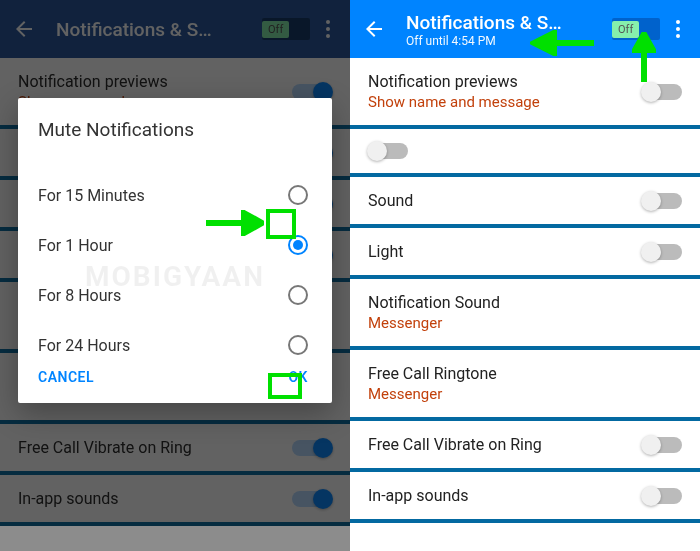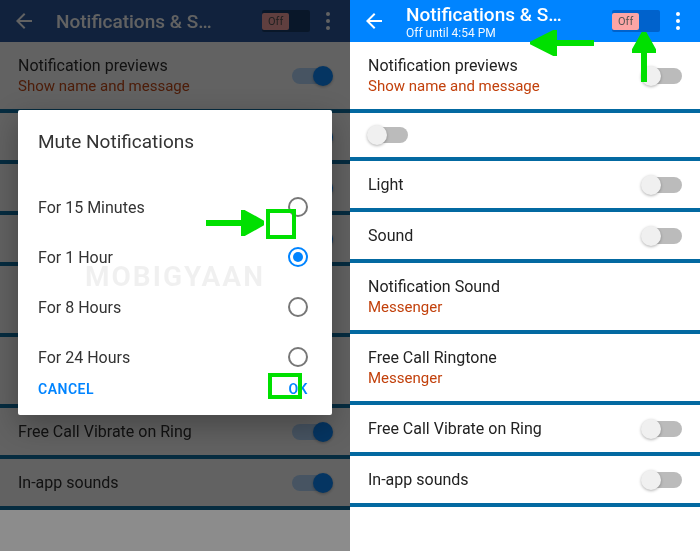--- a/index.html
+++ b/index.html
@@ -2,49 +2,49 @@
 <html><head>
 <meta charset="utf-8">
 <style>
 * { box-sizing: border-box; margin: 0; padding: 0; font-family: Roboto, -apple-system, sans-serif; }
 body { width: 700px; height: 551px; display: flex; position: relative; background: #fff; overflow: hidden; }
 
 .screen { position: relative; height: 551px; }
 .left { width: 350px; }
 .right { width: 350px; }
 
-.appbar { height: 42px; display: flex; align-items: center; padding: 0 12px; color: #fff; position: relative; }
+.appbar { height: 58px; display: flex; align-items: center; padding: 0 12px; color: #fff; position: relative; }
 .appbar.dimmed { background: #2c5aa0; }
 .appbar.bright { background: #0084ff; flex-direction: row; }
 .appbar .back-icon { width: 24px; height: 24px; flex-shrink: 0; margin-right: 20px; }
 .appbar .title-block { flex: 1; min-width: 0; display: flex; flex-direction: column; justify-content: center; }
 .appbar .title { font-size: 19px; font-weight: 500; white-space: nowrap; overflow: hidden; text-overflow: ellipsis; }
 .appbar .subtitle { font-size: 12px; opacity: 0.95; }
-.appbar .pill { background: #fca5a5; color: #555; font-size: 11px; padding: 2px 6px; border-radius: 2px; margin-right: 4px; }
+.appbar .pill { background: #86efac; color: #555; font-size: 11px; padding: 2px 6px; border-radius: 2px; margin-right: 4px; }
 .appbar .toggle-track { width: 48px; height: 22px; background: #1a3d6b; border-radius: 2px; display: flex; align-items: center; }
 .right .appbar .toggle-track { background: #0062cc; }
 .appbar .more-icon { width: 20px; height: 24px; margin-left: 8px; display: flex; flex-direction: column; align-items: center; justify-content: center; gap: 3px; }
 .more-dot { width: 4px; height: 4px; background: #fff; border-radius: 50%; }
 
 .list { background: #fff; }
 .item { padding: 14px 18px; border-bottom: 4px solid #0369a1; display: flex; align-items: center; justify-content: space-between; }
 .item .txt { flex: 1; }
 .item .label { font-size: 16px; color: #222; }
 .item .sub { font-size: 15px; color: #c2410c; margin-top: 2px; }
 
 .switch { width: 40px; height: 16px; background: #ddd; border-radius: 10px; position: relative; flex-shrink: 0; }
 .switch.on { background: #b3d9ff; }
 .switch::after { content: ""; position: absolute; width: 20px; height: 20px; background: #f5f5f5; border-radius: 50%; top: -2px; right: -1px; box-shadow: 0 1px 3px rgba(0,0,0,0.3); }
 .switch.on::after { background: #0084ff; }
 .switch.gray::after { background: #f0f0f0; right: auto; left: -1px; }
 .switch.gray { background: #bbb; }
 
 .overlay { position: absolute; inset: 0; background: rgba(0,0,0,0.45); }
 
-.dialog { position: absolute; left: 18px; right: 18px; top: 98px; background: #fff; border-radius: 2px; padding: 20px 8px 8px 20px; box-shadow: 0 10px 30px rgba(0,0,0,0.3); margin-top: 12px; }
+.dialog { position: absolute; left: 18px; right: 18px; top: 98px; background: #fff; border-radius: 2px; padding: 20px 8px 8px 20px; box-shadow: 0 10px 30px rgba(0,0,0,0.3); }
 .dialog-title { font-size: 19px; color: #333; margin-bottom: 14px; }
 .dialog-option { display: flex; align-items: flex-end; justify-content: space-between; height: 50px; padding-right: 16px; }
 .dialog-option .opt-label { font-size: 16px; color: #333; }
 .radio { width: 20px; height: 20px; border: 2px solid #777; border-radius: 50%; display: flex; align-items: center; justify-content: center; }
 .radio.checked { border-color: #0084ff; }
 .radio.checked::after { content: ""; width: 10px; height: 10px; background: #0084ff; border-radius: 50%; }
 .dialog-actions { display: flex; justify-content: space-between; gap: 22px; padding: 14px 16px 10px 0; }
 .dlg-btn { font-size: 14px; font-weight: 600; color: #0084ff; letter-spacing: 0.5px; }
 
 .left .list, .left .appbar { filter: brightness(0.7); }
@@ -193,27 +193,27 @@
           <div class="label">Notification previews</div>
           <div class="sub">Show name and message</div>
         </div>
         <div class="switch gray"></div>
       </div>
       <div class="item">
         <div class="switch gray"></div>
       </div>
       <div class="item">
         <div class="txt">
+          <div class="label">Sound</div>
+        </div>
+        <div class="switch gray"></div>
+      </div>
+      <div class="item">
+        <div class="txt">
           <div class="label">Light</div>
-        </div>
-        <div class="switch gray"></div>
-      </div>
-      <div class="item">
-        <div class="txt">
-          <div class="label">Sound</div>
         </div>
         <div class="switch gray"></div>
       </div>
       <div class="item">
         <div class="txt">
           <div class="label">Notification Sound</div>
           <div class="sub">Messenger</div>
         </div>
       </div>
       <div class="item">

